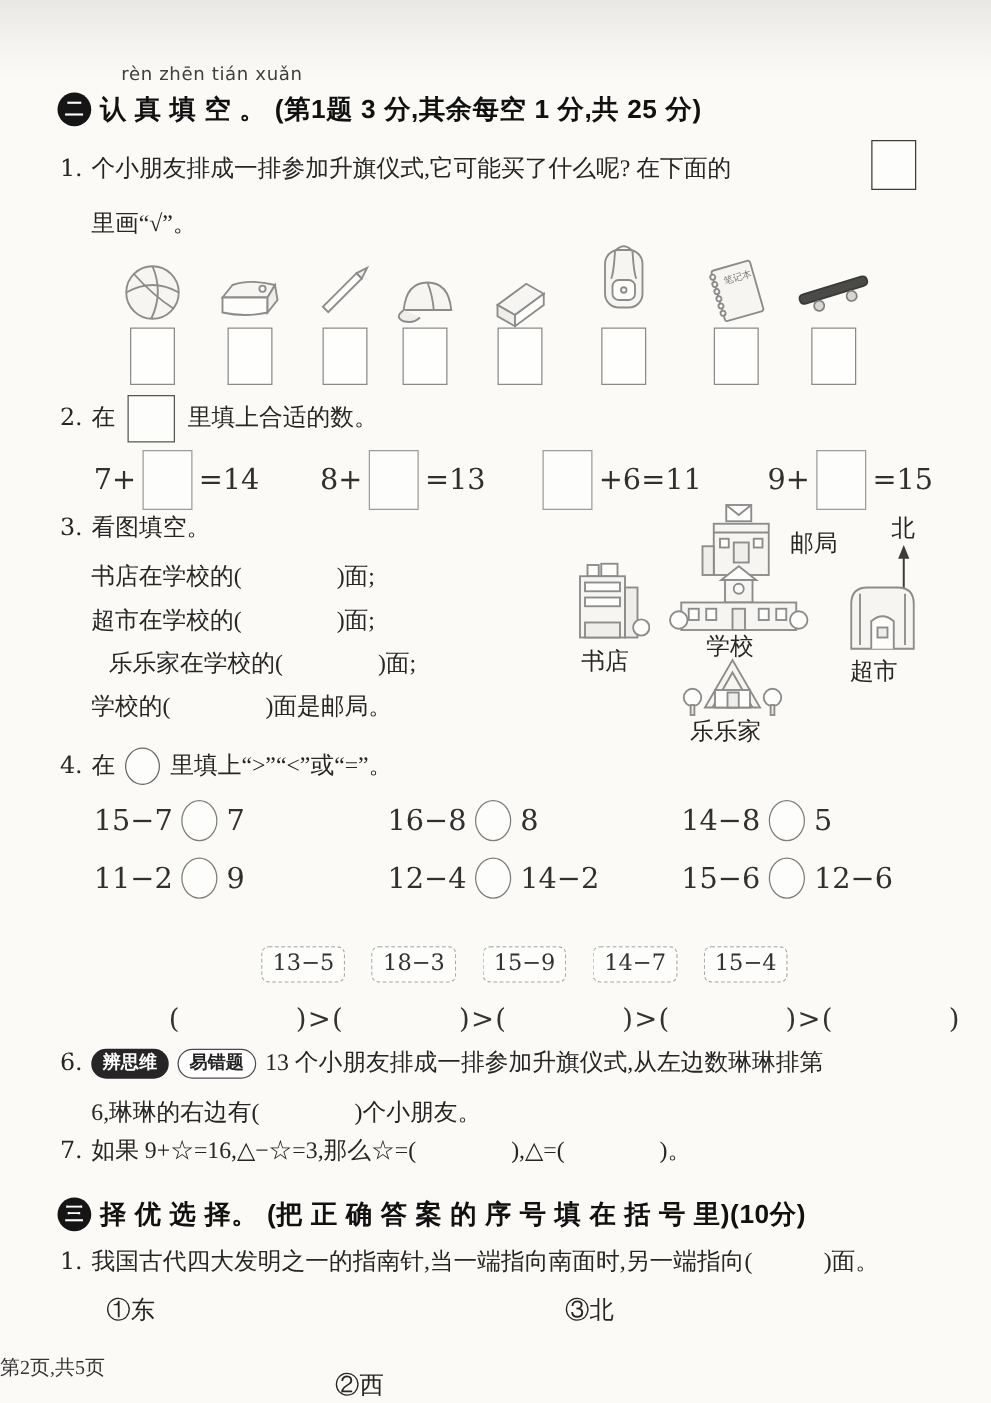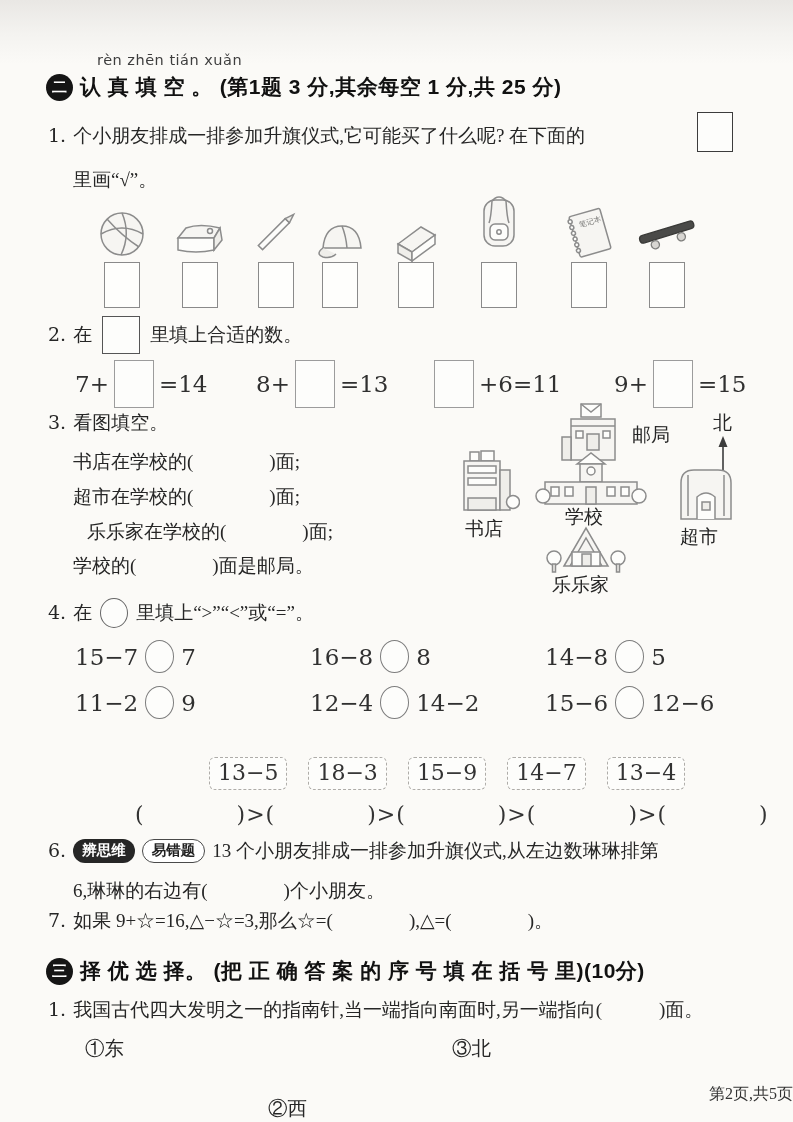--- a/index.html
+++ b/index.html
@@ -22,35 +22,35 @@
   .math{font-family:"DejaVu Serif",serif;font-size:23px;color:#303030;}
   .eqrow{display:grid;grid-template-columns:181px 173px 185px auto;align-items:center;}
   .eq{display:flex;align-items:center;}
   .ebox{display:inline-block;width:38px;height:46px;border:1.2px solid #9c9c9c;background:#fdfdfb;margin:0 5px;}
   .cmprow{display:grid;grid-template-columns:235px 235px auto;align-items:center;}
   .cmp{display:flex;align-items:center;}
   .mcirc{display:inline-block;width:27px;height:31px;border:1.4px solid #7d7d7d;border-radius:50%;background:#fdfdfb;margin:0 7px;}
   .tcirc{display:inline-block;width:26px;height:28px;border:1.4px solid #666;border-radius:50%;background:#fdfdfb;margin:0 8px;vertical-align:-6px;}
   .exprrow{display:flex;gap:21px;align-items:center;}
   .dbox{border:1.6px dashed #aeaca8;border-radius:6px;padding:2px 8px 4px 8px;background:#fdfdfb;
-        font-family:"DejaVu Serif",serif;font-size:22px;color:#333;}
+        font-family:"DejaVu Serif",serif;font-size:18px;color:#333;}
   .ansrow{font-family:"DejaVu Serif",serif;font-size:22px;color:#333;letter-spacing:1px;}
   .q6row{display:flex;align-items:center;gap:7px;}
   .badge-dark{background:#262626;color:#fff;border-radius:12px;padding:2.5px 9px;
               font-family:"Liberation Sans",sans-serif;font-weight:700;font-size:14.5px;}
   .badge-light{background:#fff;color:#222;border:1.5px solid #4a4a4a;border-radius:12px;padding:1.5px 9px;
                font-family:"Liberation Sans",sans-serif;font-weight:700;font-size:14.5px;}
   .maplabel{font-size:19px;color:#262626;position:absolute;white-space:nowrap;}
   .bldg{position:absolute;}
   svg{display:block;}
   .ln{stroke:#8c8c8c;stroke-width:1.5;fill:none;}
   .fl{stroke:#8c8c8c;stroke-width:1.5;fill:#f6f5f2;}
   .fl2{stroke:#8c8c8c;stroke-width:1.5;fill:#efeeea;}
   .fl3{stroke:#8c8c8c;stroke-width:1.5;fill:#fdfdfb;}
-  .footer{width:100%;text-align:right;font-size:16px;color:#333;}
+  .footer{width:100%;text-align:left;font-size:16px;color:#333;}
   .opt{font-size:19.5px;}
 </style>
 </head>
 <body>
 
 <div class="page">
 
   <div class="abs pinyin" style="left:97px;top:52px">rèn zhēn tián xuǎn</div>
   <div class="abs sechead" style="left:46px;top:73px">
     <span class="numball">二</span>
@@ -295,21 +295,21 @@
       <span class="mcirc"></span>
       <span class="math">12−6</span>
     </div>
   </div>
 
   <div class="abs exprrow" style="left:209px;top:757px">
     <span class="dbox">13−5</span>
     <span class="dbox">18−3</span>
     <span class="dbox">15−9</span>
     <span class="dbox">14−7</span>
-    <span class="dbox">13−4</span>
+    <span class="dbox">15−4</span>
   </div>
   <div class="abs ansrow" style="left:135px;top:800px">(　　　　)&gt;(　　　　)&gt;(　　　　)&gt;(　　　　)&gt;(　　　　)</div>
 
   <div class="abs t q6row" style="left:48px;top:838px">
     <span class="qnum" style="margin-right:0">6.</span>
     <span class="badge-dark">辨思维</span>
     <span class="badge-light">易错题</span>
     <span>13 个小朋友排成一排参加升旗仪式,从左边数琳琳排第</span>
   </div>
   <div class="abs t" style="left:73px;top:878px">6,琳琳的右边有(　　　　)个小朋友。</div>

